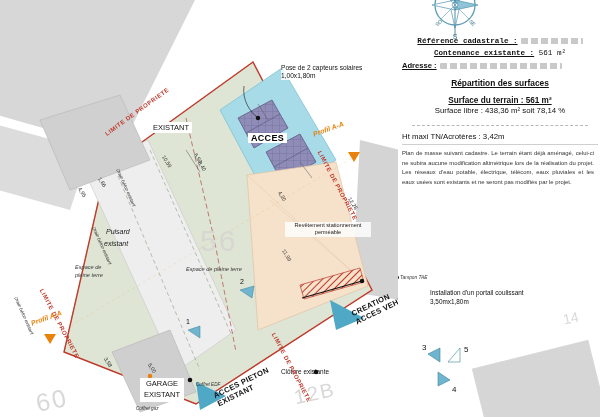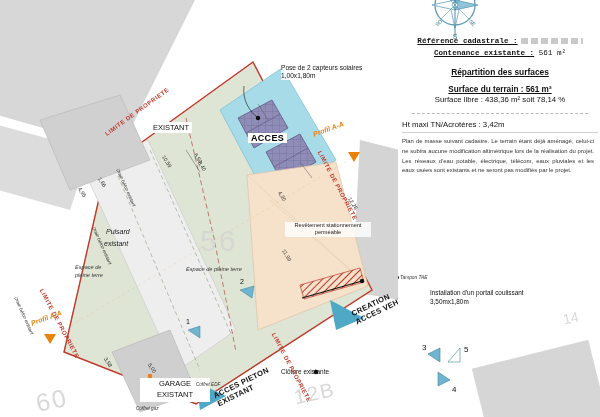--- a/index.html
+++ b/index.html
@@ -26,21 +26,21 @@
   .lbl-note{
     font-size:6.6px;color:#111;line-height:1.25;background:rgba(255,255,255,.85);
   }
   .lbl-small-italic{
     font-size:5.6px;font-style:italic;color:#3a3a3a;
   }
   .lbl-mid-italic{
     font-size:7px;font-style:italic;color:#1a1a1a;
   }
   .lbl-garage{
-    font-size:7.5px;color:#111;background:#fff;padding:1px 17px;text-align:center;line-height:1.45;
+    font-size:7.5px;color:#111;background:#fff;padding:1px 4px;text-align:center;line-height:1.45;
   }
   .lbl-tiny{font-size:4.6px;color:#333;font-style:italic;}
   .lbl-dim{font-size:5.4px;color:#2b2b2b;}
   .lbl-parcelnum{
     font-size:25px;color:#d8d8d8;font-weight:normal;letter-spacing:2px;
   }
   .lbl-parcelnum.big56{font-size:30px;color:#d7d7d2;}
   .lbl-limite{
     font-size:6px;font-weight:bold;color:#c0392b;letter-spacing:.6px;
   }
@@ -280,20 +280,23 @@
 
       <div class="cad-row r-center">
         <span class="k">Référence cadastrale :</span><span class="redact" style="width:62px;"></span>
       </div>
 
       <div class="cad-row r-center">
         <span class="k">Contenance existante :</span>
         <span>561 m²</span>
       </div>
 
+      <div class="cad-row r-left">
+        <span class="k">Adresse :</span><span class="redact" style="width:122px;"></span>
+      </div>
 
       <div class="sec-title">Répartition des surfaces</div>
 
       <div class="surf-title">Surface du terrain : 561 m²</div>
 
       <div class="surf-line">Surface libre : 438,36 m² soit 78,14 %</div>
 
       <div class="dashrule"></div>
 
       <div class="ht-line">Ht maxi TN/Acrotères : 3,42m</div>

